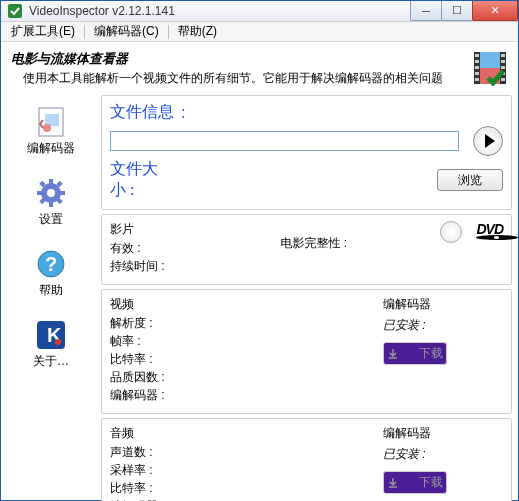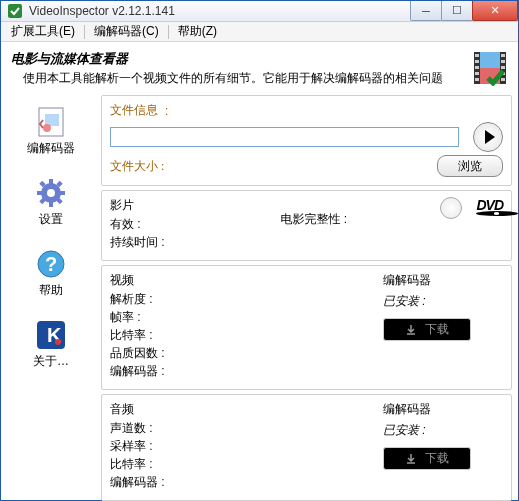--- a/index.html
+++ b/index.html
@@ -26,42 +26,42 @@
 .body { flex: 1; display: flex; gap: 6px; }
 .sidebar { width: 88px; display: flex; flex-direction: column; gap: 8px; padding: 4px 2px; }
 .side-btn { display: flex; flex-direction: column; align-items: center; gap: 2px; padding: 6px 2px 4px 2px; border: 1px solid transparent; border-radius: 2px; cursor: pointer; }
 .side-icon { width: 32px; height: 32px; }
 .side-icon svg { width: 32px; height: 32px; }
 .side-label { font-size: 12px; text-align: center; white-space: nowrap; }
 .panels { flex: 1; display: flex; flex-direction: column; gap: 4px; }
 .panel { border: 1px solid #d0d0d0; border-radius: 2px; padding: 6px 8px 8px 8px; background: #fff; }
 .row { display: flex; align-items: center; gap: 6px; margin-bottom: 3px; min-height: 16px; }
 .row:last-child { margin-bottom: 0; }
-.lbl { color: #a16207; font-size: 12px; }
+.lbl { color: #1d4ed8; font-size: 16px; }
 .val { color: #444; font-size: 12px; }
 .colon { margin-left: 1px; }
 .fileinfo-input { flex: 1; height: 20px; border: 1px solid #7aa6d6; padding: 1px 3px; font-size: 12px; }
 .play-btn { width: 30px; height: 30px; border: 1px solid #888; border-radius: 50%; background: radial-gradient(#fff, #e5e5e5); display: flex; align-items: center; justify-content: center; cursor: pointer; margin-left: 8px; }
 .play-btn::after { content: ""; border-left: 10px solid #000; border-top: 7px solid transparent; border-bottom: 7px solid transparent; margin-left: 3px; }
-.browse-btn { width: 66px; height: 22px; border: 1px solid #8a8a8a; border-radius: 9px; background: linear-gradient(#fdfdfd, #e4e4e4); font-size: 12px; cursor: pointer; }
+.browse-btn { width: 66px; height: 22px; border: 1px solid #8a8a8a; border-radius: 3px; background: linear-gradient(#fdfdfd, #e4e4e4); font-size: 12px; cursor: pointer; }
 .filesize-row { display: flex; align-items: center; }
 .filesize-row .lbl { width: 62px; font-family: Liberation Serif, serif; }
 .filesize-row .spacer { flex: 1; }
 .panel-title { font-size: 12px; margin-bottom: 2px; }
 .two-col { display: flex; }
 .col-l { flex: 1; }
 .col-r { width: 120px; display: flex; flex-direction: column; align-items: flex-start; }
 .field { display: flex; margin-bottom: 1px; }
 .field .flbl { font-size: 12px; }
 .status-icon { width: 22px; height: 22px; border: 1px solid #aaa; border-radius: 50%; background: radial-gradient(#fff, #e8e8e8); margin-right: 8px; }
 .dvd-logo { font-family: Arial, sans-serif; font-style: italic; font-weight: 900; font-size: 14px; letter-spacing: -1px; position: relative; }
 .dvd-logo::after { content: ""; display: block; width: 42px; height: 5px; background: #000; border-radius: 50%; position: absolute; bottom: -3px; left: 0; }
 .dvd-logo::before { content: ""; display: block; width: 5px; height: 2.2px; background: #fff; border-radius: 50%; position: absolute; bottom: -1.5px; left: 18px; z-index: 1; }
 .install-row { display: flex; align-items: center; margin-top: 2px; font-style: italic; }
-.download-btn { display: flex; align-items: center; gap: 8px; font-size: 12px; color: #999; border: 1px solid #ccc; border-radius: 3px; padding: 2px 21px; background: #000000; cursor: default; margin-top: 8px; }
+.download-btn { display: flex; align-items: center; gap: 20px; font-size: 12px; color: #999; border: 1px solid #ccc; border-radius: 3px; padding: 2px 3px; background: #4c1d95; cursor: default; margin-top: 8px; }
 .download-btn svg { width: 12px; height: 12px; }
 </style>
 </head>
 <body>
 
 <div class="window">
 
   <div class="titlebar">
     <span class="titlebar-icon">
       <svg viewBox="0 0 16 16">

